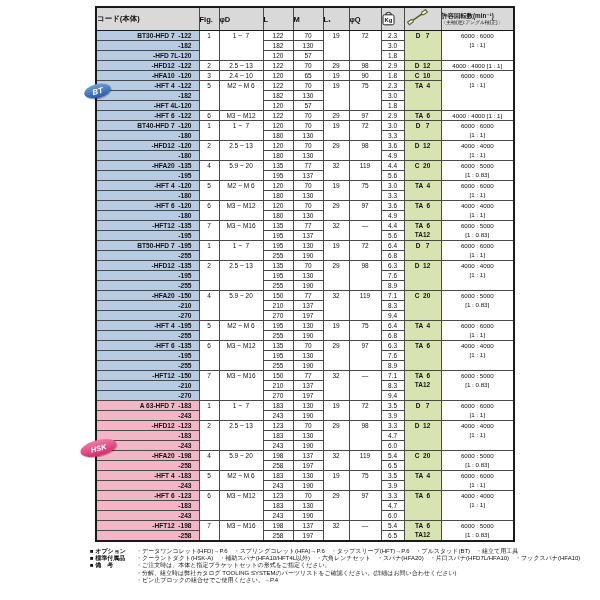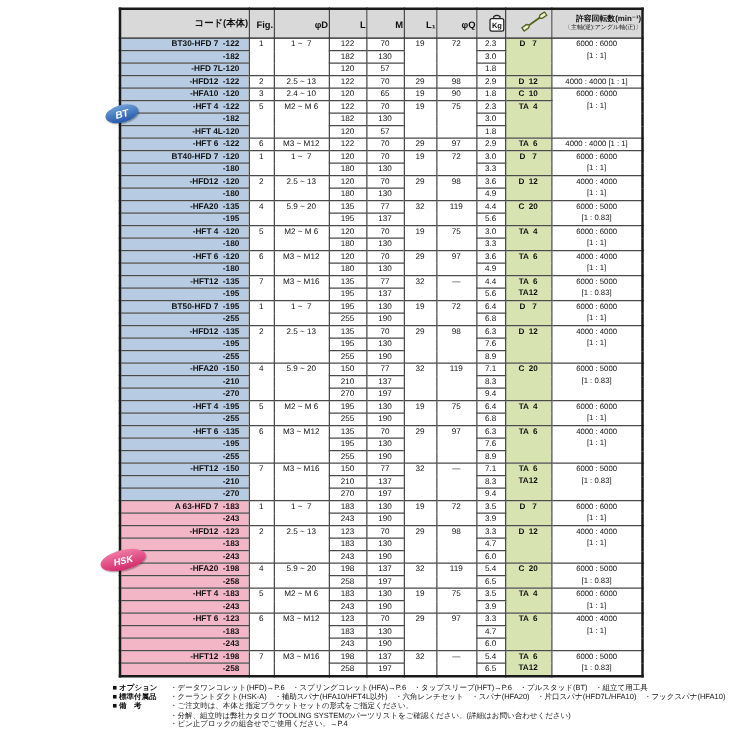--- a/index.html
+++ b/index.html
@@ -4,21 +4,21 @@
 <style>
   html,body{margin:0;padding:0;width:600px;height:600px;background:#ffffff;overflow:hidden;
             font-family:"Liberation Sans","DejaVu Sans",sans-serif;}
   .page{position:relative;width:600px;height:600px;}
 
   
   .tbl-wrap{position:absolute;left:95px;top:6px;width:418px;}
   table{border-collapse:collapse;table-layout:fixed;width:418px;border:2px solid #1a1a1a;}
   th,td{border:1px solid #4a4a4a;padding:0;overflow:hidden;}
   thead th{background:#d9d9d9;height:22px;font-size:7.5px;font-weight:bold;color:#111;
-           text-align:right;vertical-align:middle;border-bottom:1.5px solid #1a1a1a;}
+           text-align:left;vertical-align:middle;border-bottom:1.5px solid #1a1a1a;}
   td{height:9px;line-height:9px;font-size:6.5px;color:#111;background:#fff;}
   td.code{text-align:right;padding-right:7px;font-weight:bold;white-space:pre;font-size:6.6px;}
   td.tone-blue{background:#b7cbe2;}
   td.tone-pink{background:#f3b6c6;}
   td.num{text-align:center;}
   td.pre{white-space:pre;}
   td.merged{vertical-align:top;}
   td.tool{background:#d8e3b2;text-align:center;font-weight:bold;white-space:pre;vertical-align:top;}
   td.rpm{text-align:center;font-size:6.2px;vertical-align:top;}
   tr.section-top td{border-top:1.5px solid #1a1a1a;}

